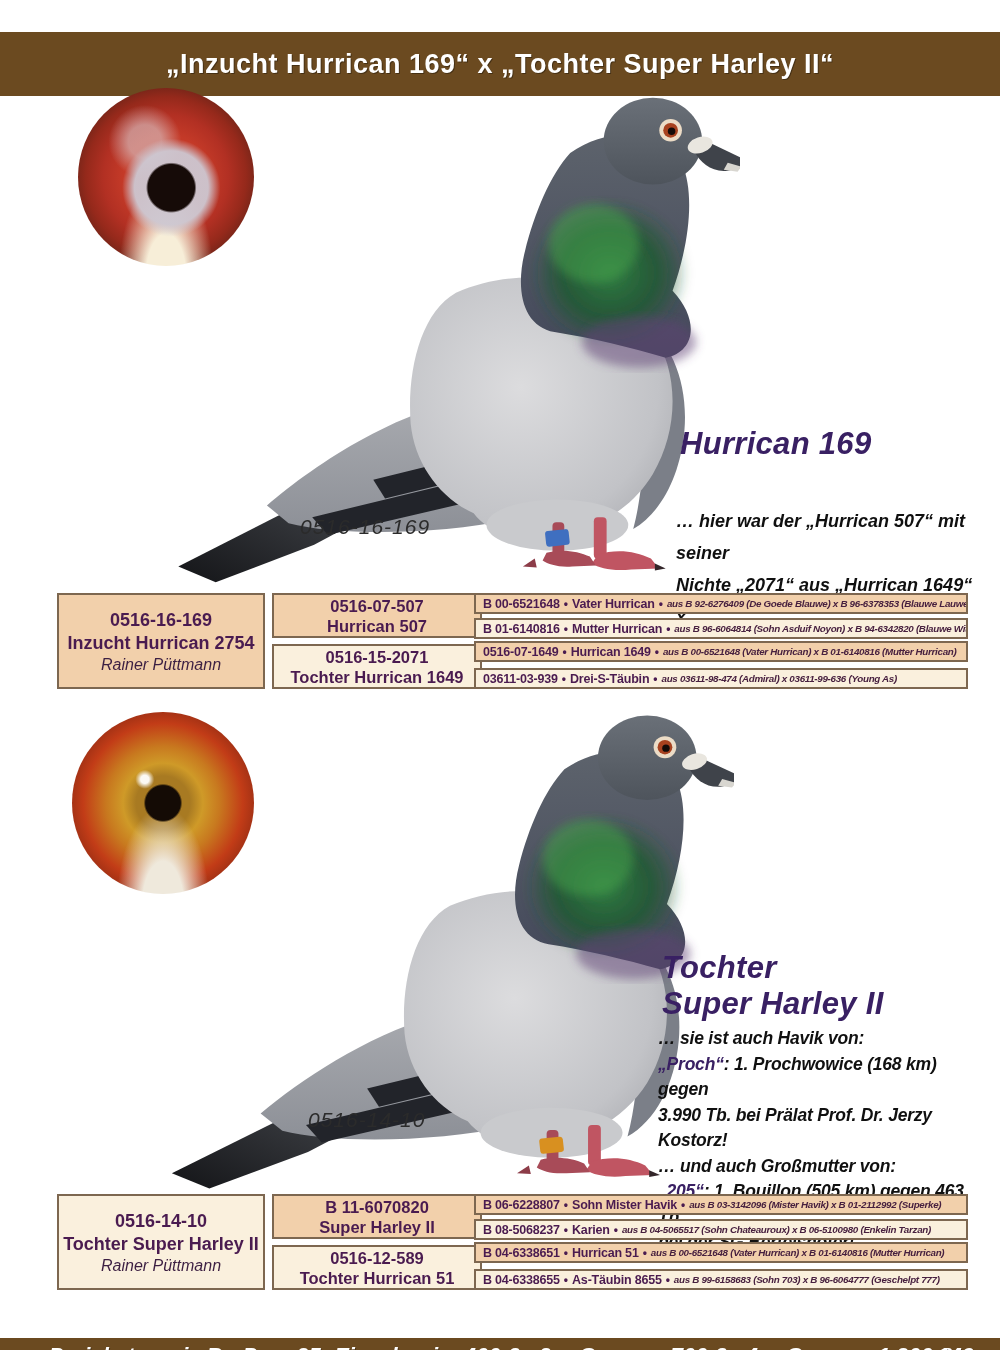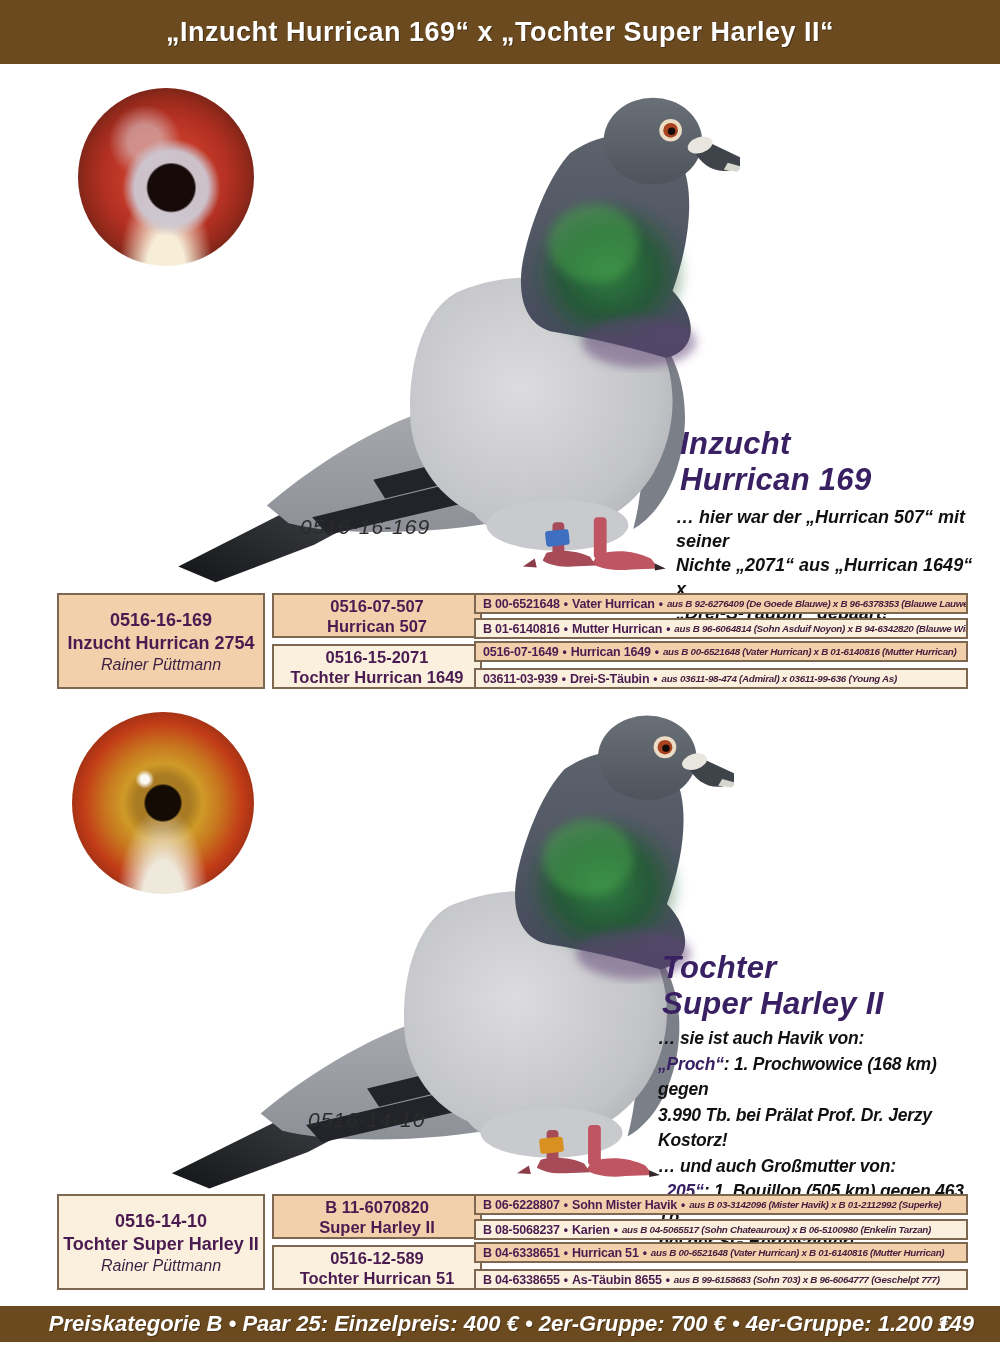--- a/index.html
+++ b/index.html
@@ -3,21 +3,21 @@
 <meta charset="utf-8">
 <style>
   html,body{margin:0;padding:0;}
   body{
     width:1000px;height:1350px;position:relative;overflow:hidden;
     background:#ffffff;font-family:"Liberation Sans",sans-serif;
     -webkit-font-smoothing:antialiased;
   }
   
   .banner{position:absolute;left:0;width:1000px;background:#6b4a20;color:#fff;
-    display:flex;align-items:center;justify-content:center;}
+    display:flex;align-items:center;justify-content:center;margin-top:32px;}
   .banner-top{top:0;height:64px;font-size:27px;font-weight:bold;letter-spacing:.5px;
     text-shadow:1px 1px 0 rgba(0,0,0,.35);}
   .banner-bottom{top:1306px;height:36px;font-size:22px;font-weight:bold;font-style:italic;
     text-shadow:1px 1px 0 rgba(0,0,0,.3);}
   .banner-bottom .pageno{position:absolute;right:26px;font-style:italic;font-weight:bold;}
   
   .eye{position:absolute;border-radius:50%;}
   .eye1{left:78px;top:88px;width:176px;height:178px;
     background:
       radial-gradient(circle at 53% 56%, #160b08 0 17%, rgba(22,11,8,0) 18.5%),
@@ -37,21 +37,21 @@
   .pigeon{position:absolute;}
   .ring-label{position:absolute;font-style:italic;font-size:21px;color:#2b2b2b;letter-spacing:1px;}
   .ring-label.r1{left:300px;top:515px;}
   .ring-label.r2{left:308px;top:1108px;}
   
   .bird-title{position:absolute;color:#392063;font-weight:bold;font-style:italic;
     font-size:31px;line-height:36px;letter-spacing:.3px;}
   .t1{left:680px;top:426px;}
   .t2{left:662px;top:950px;}
   .bird-desc{position:absolute;font-style:italic;font-weight:bold;color:#101010;}
-  .d1{left:676px;top:505px;width:300px;font-size:18px;line-height:24px;}
+  .d1{left:676px;top:505px;width:300px;font-size:18px;line-height:32px;}
   .d2{left:658px;top:1026px;width:320px;font-size:17.5px;line-height:25.5px;letter-spacing:-0.2px;}
   .purple{color:#392063;}
   
   .ped{position:absolute;left:57px;width:911px;height:96px;}
   .pbox{position:absolute;border:2px solid #7d6750;box-sizing:border-box;
     display:flex;flex-direction:column;align-items:center;justify-content:center;
     color:#4a1b50;text-align:center;}
   .tan{background:#f2d0ab;}
   .cream{background:#faf0dd;}
   .ped-main{left:0;top:0;width:208px;height:96px;}
@@ -142,21 +142,20 @@
 </svg>
 
 <svg class="pigeon" style="left:162px;top:702px;--band:#d89020;" width="572" height="500" viewBox="0 0 580 520" preserveAspectRatio="none">
   <use href="#pigeonShape"></use>
 </svg>
 
 <div class="ring-label r1">0516-16-169</div>
 <div class="ring-label r2">0516-14-10</div>
 
 <div class="bird-title t1">
-  <div>Inzucht</div>
   <div>Hurrican 169</div>
 </div>
 <div class="bird-desc d1">
   <div>… hier war der „Hurrican 507“ mit seiner</div>
   <div>Nichte „2071“ aus „Hurrican 1649“ x</div>
   <div>„Drei-S-Täubin“ gepaart!</div>
 </div>
 
 <div class="bird-title t2">
   <div>Tochter</div>

